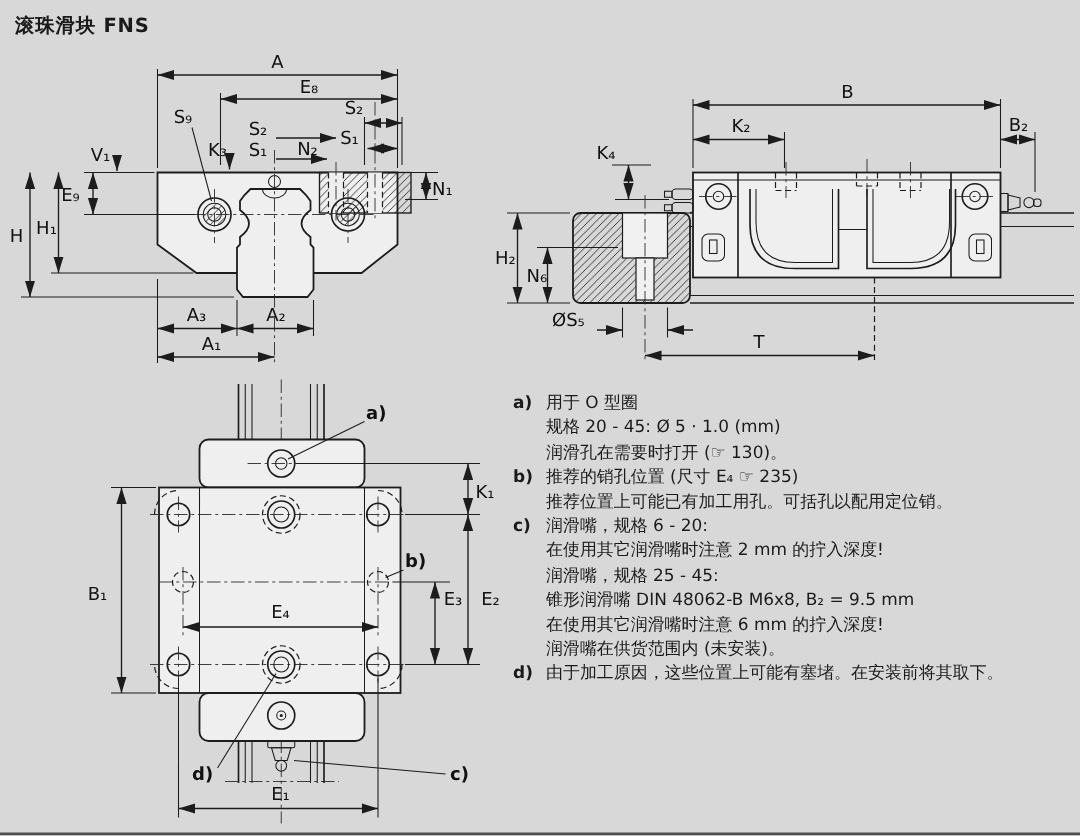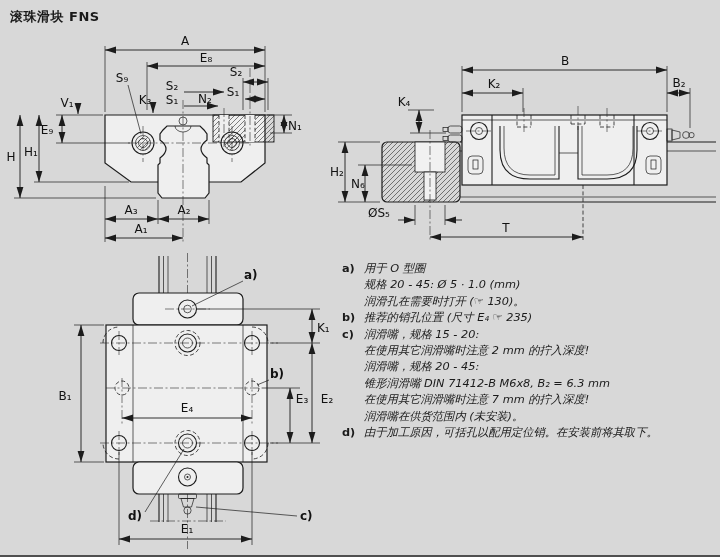--- a/index.html
+++ b/index.html
@@ -28,21 +28,21 @@
   #svgS .dim{marker-start:url(#arS);marker-end:url(#arS);}
   #svgT .dim{marker-start:url(#arT);marker-end:url(#arT);}
   #svgF .dime{fill:none;stroke:#1c1c1c;stroke-width:0.9;marker-end:url(#arF);}
   #svgS .dime{fill:none;stroke:#1c1c1c;stroke-width:0.9;marker-end:url(#arS);}
   .notes{
     position:absolute;left:342px;top:261px;width:376px;
     font-size:11.3px;line-height:16.4px;
   }
   .note{display:flex;}
   .note-label{width:22px;font-weight:bold;flex:none;}
-  .note-body{flex:1;font-style:italic;}
+  .note-body{flex:1;}
 </style>
 </head>
 <body>
 
 <div class="page">
 
   <div class="title">滚珠滑块 FNS</div>
 
   <svg id="svgF" style="left:0;top:30px" width="340" height="225" viewBox="0 30 340 225">
     <defs>
@@ -391,35 +391,36 @@
       <div class="note-body">
         <div>用于 O 型圈</div>
         <div>规格 20 - 45: Ø 5 · 1.0 (mm)</div>
         <div>润滑孔在需要时打开 (☞ 130)。</div>
       </div>
     </div>
     <div class="note">
       <div class="note-label">b)</div>
       <div class="note-body">
         <div>推荐的销孔位置 (尺寸 E₄ ☞ 235)</div>
+        <div>推荐位置上可能已有加工用孔。可括孔以配用定位销。</div>
       </div>
     </div>
     <div class="note">
       <div class="note-label">c)</div>
       <div class="note-body">
-        <div>润滑嘴，规格 15 - 20:</div>
+        <div>润滑嘴，规格 6 - 20:</div>
         <div>在使用其它润滑嘴时注意 2 mm 的拧入深度!</div>
-        <div>润滑嘴，规格 20 - 45:</div>
-        <div>锥形润滑嘴 DIN 71412-B M6x8, B₂ = 6.3 mm</div>
-        <div>在使用其它润滑嘴时注意 7 mm 的拧入深度!</div>
+        <div>润滑嘴，规格 25 - 45:</div>
+        <div>锥形润滑嘴 DIN 48062-B M6x8, B₂ = 9.5 mm</div>
+        <div>在使用其它润滑嘴时注意 6 mm 的拧入深度!</div>
         <div>润滑嘴在供货范围内 (未安装)。</div>
       </div>
     </div>
     <div class="note">
       <div class="note-label">d)</div>
       <div class="note-body">
-        <div>由于加工原因，可括孔以配用定位销。在安装前将其取下。</div>
+        <div>由于加工原因，这些位置上可能有塞堵。在安装前将其取下。</div>
       </div>
     </div>
   </div>
 
   <div class="bottom-rule"></div>
 </div>
 
 </body></html>

